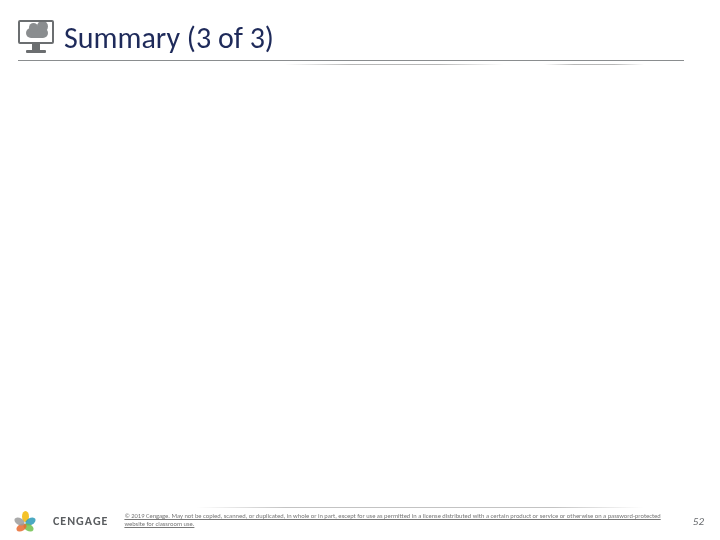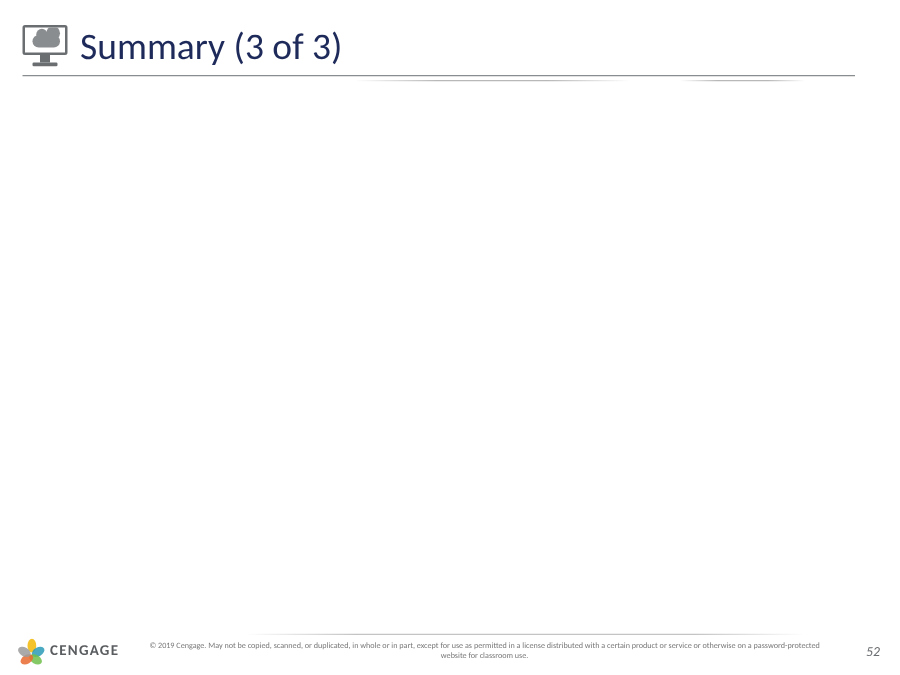--- a/index.html
+++ b/index.html
@@ -26,30 +26,30 @@
   
   .body { padding: 28px 30px 0 30px; flex: 1; }
   ul.bullets { list-style: none; }
   ul.bullets > li { position: relative; padding-left: 18px; font-size: 18px; line-height: 1.35; margin-bottom: 16px; color: #232323;}
   ul.bullets > li::before { content: "•"; position: absolute; left: 0; top: 0; color: #232323; font-size: 18px;}
 
   
   .footer { position: absolute; bottom: 6px; left: 0; width: 100%; padding: 0 16px 4px 16px; }
   .footer-rule { height:1px; margin-bottom:4px; margin-left: 180px; margin-right: 60px; background: linear-gradient(to right, rgba(136,136,136,0) 0%, rgba(136,136,136,0.5) 20%, rgba(136,136,136,0.5) 80%, rgba(136,136,136,0) 100%); }
   .footer-row { display: flex; align-items: center; gap: 10px; }
-  .brand { display: flex; align-items: center; gap: 6px; flex: 0 0 auto; }
+  .brand { display: flex; align-items: center; gap: 19px; flex: 0 0 auto; }
   .brand-mark { width: 18px; height: 18px; position: relative; }
   .petal { position: absolute; width: 7px; height: 11px; border-radius: 50% 50% 50% 50%; opacity: 0.85;}
   .p1 { background:#f2b705; left:6px; top:-1px; transform: rotate(0deg);}
   .p2 { background:#2c9ab7; left:11px; top:4px; transform: rotate(60deg);}
   .p3 { background:#6fbf4b; left:9px; top:10px; transform: rotate(120deg);}
   .p4 { background:#e86a2f; left:2px; top:10px; transform: rotate(-120deg);}
   .p5 { background:#9b9b9b; left:0px; top:4px; transform: rotate(-60deg);}
   .brand-name { font-size: 12px; letter-spacing: 1px; color: #5a5d60; font-weight: 600;}
-  .copyright { flex: 1; font-size: 6.5px; line-height: 1.2; color: #777; text-align: center; padding: 0 6px;}
+  .copyright { flex: 1; font-size: 6.5px; line-height: 1.2; color: #777; text-align: left; padding: 0 6px; text-decoration: underline;}
   .pagenum { flex: 0 0 auto; font-size: 11px; color: #6a6d70; width: 24px; text-align: right; font-style: italic;}
 </style>
 </head>
 <body>
 
 <div class="slide">
 
   <div class="header">
     <div class="header-row">
       <div class="monitor-icon">

